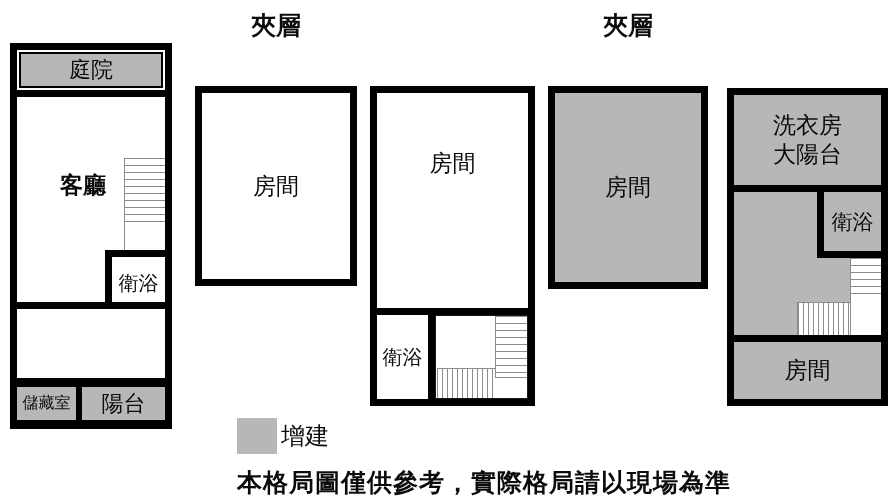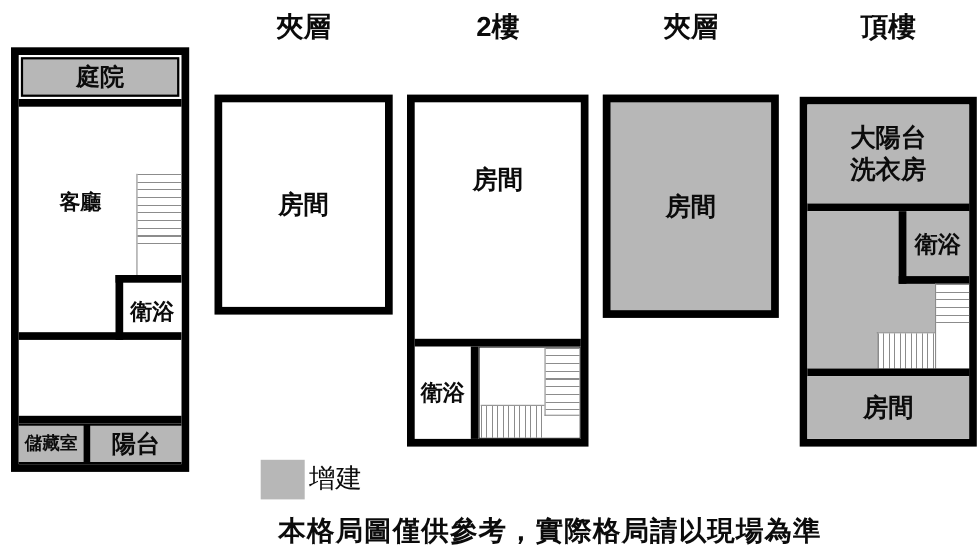--- a/index.html
+++ b/index.html
@@ -4,45 +4,43 @@
 <style>
   html,body{margin:0;padding:0;background:#fff;}
   .canvas{position:relative;width:889px;height:502px;background:#ffffff;overflow:hidden;
           font-family:"Liberation Sans","DejaVu Sans",sans-serif;color:#0b0b0b;}
   .t{position:absolute;top:10px;height:30px;line-height:30px;text-align:center;
      font-size:25px;font-weight:600;}
   .plan{position:absolute;border:7px solid var(--wall,#000);background:#fff;box-sizing:border-box;}
   .plan div,.plan span{position:absolute;box-sizing:border-box;}
   .g{background:var(--addition-gray,#b7b7b7);}
   .w{background:var(--wall,#000);}
-  .c{display:flex;align-items:center;justify-content:center;font-weight:700;text-align:center;}
+  .c{display:flex;align-items:center;justify-content:center;font-weight:400;text-align:center;}
   .col{flex-direction:column;line-height:29px;}
   .lbl{font-weight:600;text-align:center;}
   .sh{background-image:repeating-linear-gradient(to bottom,var(--stair-line,#8c8c8c) 0,
       var(--stair-line,#8c8c8c) 1px,transparent 1px,transparent 7px);}
   .sv{background-image:repeating-linear-gradient(to right,var(--stair-line,#8c8c8c) 0,
       var(--stair-line,#8c8c8c) 1px,transparent 1px,transparent 5px);}
   .legend-label{position:absolute;height:34px;line-height:34px;font-size:24px;font-weight:400;}
   .disclaimer{position:absolute;font-size:25px;font-weight:700;letter-spacing:1px;}
 </style>
 </head>
 <body>
 
 <div class="canvas">
 
   <div class="t" style="left:195px;width:162px">夾層</div>
-  <div class="t" style="left:370px;width:165px">2樓</div>
   <div class="t" style="left:548px;width:160px">夾層</div>
-  <div class="t" style="left:727px;width:161px">頂樓</div>
 
   <div class="plan" style="left:10px;top:43px;width:162px;height:386px">
     <div class="g c" style="left:2px;right:2px;top:2px;height:36px;border:2px solid var(--wall);font-size:22px">庭院</div>
     <div class="w" style="left:0;right:0;top:40px;height:7px"></div>
 
-    <span class="lbl" style="left:0;width:112px;top:120px;height:30px;font-size:19px;line-height:30px">客廳</span>
+    <span class="lbl" style="left:10px;width:112px;top:120px;height:30px;font-size:23px;line-height:30px">客廳</span>
 
     <div style="left:107px;top:108px;width:41px;height:92px;border-left:1px solid var(--stair-line)">
       <div class="sh" style="left:0;right:0;top:0;height:64px"></div>
     </div>
 
     <div class="c" style="left:88px;top:200px;width:60px;height:59px;border-left:7px solid var(--wall);border-top:7px solid var(--wall);background:#fff;font-size:20px">衛浴</div>
 
     <div class="w" style="left:0;right:0;top:252px;height:7px"></div>
     <div class="w" style="left:0;right:0;top:328px;height:7px"></div>
 
@@ -64,34 +62,34 @@
     <div style="left:58px;right:0;top:222px;bottom:0;border:1px solid #1a1a1a">
       <div class="sh" style="left:59px;top:0;width:32px;height:62px;border-left:1px solid var(--stair-line);border-bottom:1px solid var(--stair-line)"></div>
       <div class="sv" style="left:1px;top:52px;width:58px;bottom:0;border-top:1px solid var(--stair-line)"></div>
     </div>
   </div>
 
   <div class="plan c g" style="left:548px;top:86px;width:160px;height:203px;font-size:23px">房間</div>
 
   <div class="plan" style="left:727px;top:88px;width:161px;height:318px">
     <div class="g c col" style="left:0;right:0;top:0;height:90px;font-size:23px">
+      <span style="position:static">洗衣房</span>
       <span style="position:static">大陽台</span>
-      <span style="position:static">洗衣房</span>
     </div>
     <div class="w" style="left:0;right:0;top:90px;height:7px"></div>
 
     <div class="g" style="left:0;right:0;top:97px;height:143px">
       <div class="g c" style="left:83px;top:0;width:64px;height:66px;border-left:7px solid var(--wall);border-bottom:7px solid var(--wall);font-size:21px">衛浴</div>
       <div style="left:116px;top:66px;width:31px;height:77px;background:#fff;border-left:1px solid var(--stair-line)">
         <div class="sh" style="left:0;right:0;top:0;height:41px"></div>
       </div>
       <div class="sv" style="left:63px;top:110px;width:53px;height:33px;background-color:#fff;border-top:1px solid var(--stair-line);border-left:1px solid var(--stair-line)"></div>
     </div>
 
     <div class="w" style="left:0;right:0;top:240px;height:7px"></div>
     <div class="g c" style="left:0;right:0;top:247px;bottom:0;font-size:23px">房間</div>
   </div>
 
   <div class="g" style="position:absolute;left:237px;top:418px;width:40px;height:36px"></div>
   <div class="legend-label" style="left:281px;top:419px">增建</div>
 
-  <div class="disclaimer" style="left:253px;top:466px">本格局圖僅供參考，實際格局請以現場為準</div>
+  <div class="disclaimer" style="left:237px;top:466px">本格局圖僅供參考，實際格局請以現場為準</div>
 </div>
 
 </body></html>

